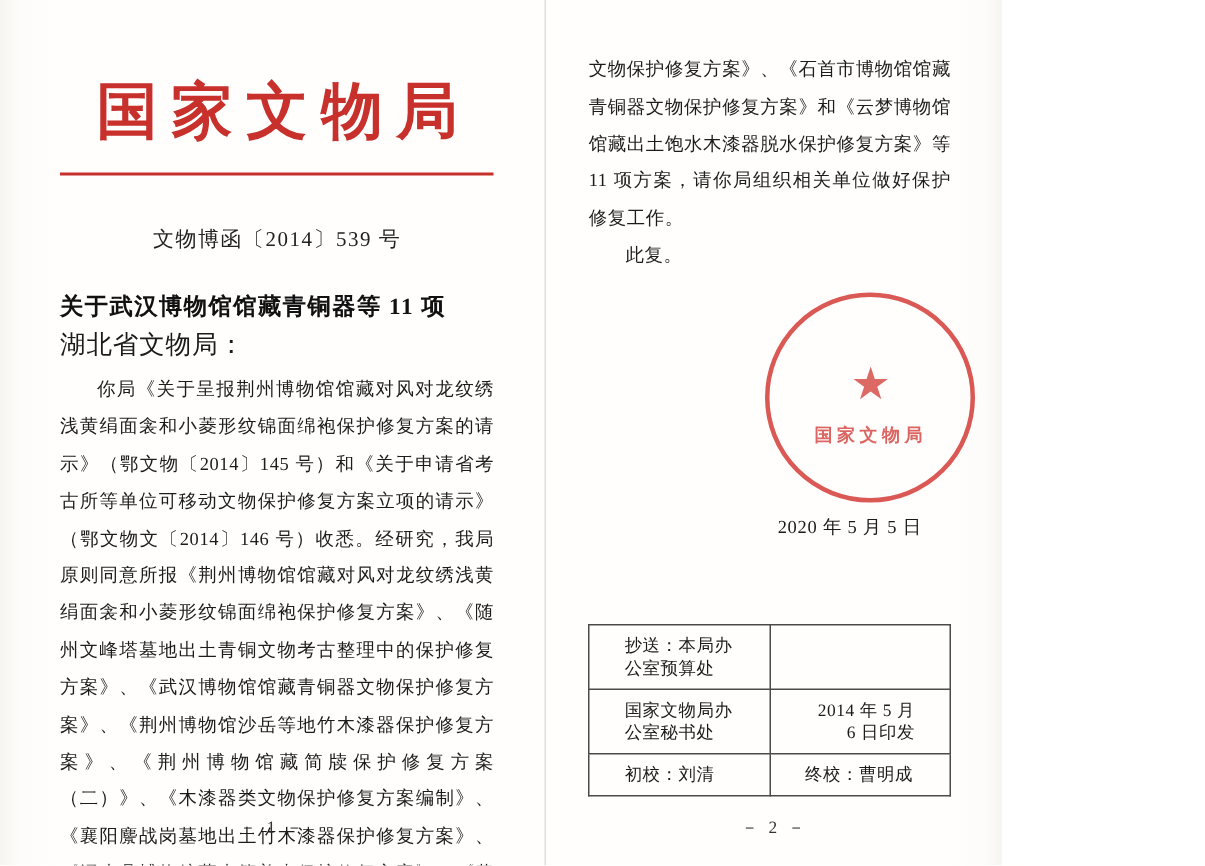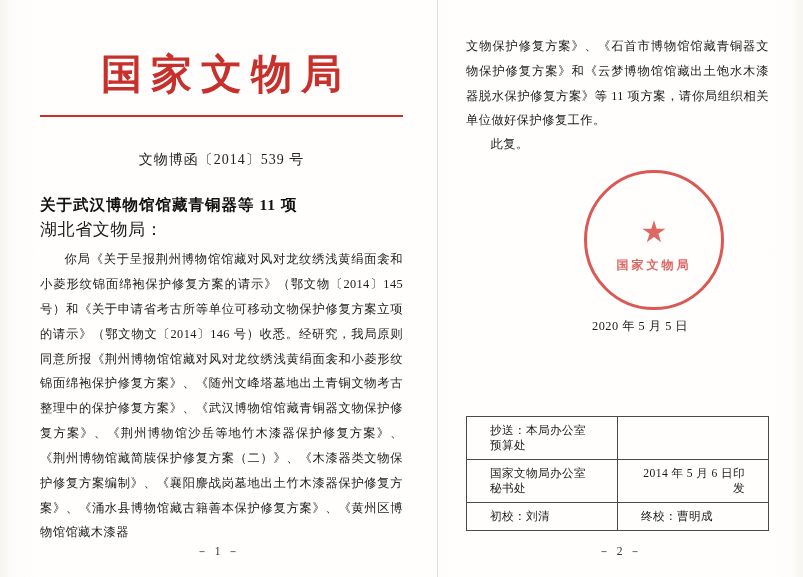--- a/index.html
+++ b/index.html
@@ -9,21 +9,21 @@
   }
   body {
     width: 803px;
     height: 577px;
     font-family: "Liberation Serif", "DejaVu Serif", serif;
     color: #1a1a1a;
     overflow: hidden;
   }
   .doc {
     position: relative;
-    width: 803px;
+    width: 668px;
     height: 577px;
     background: #fdfdfb;
     display: flex;
   }
   .page {
     position: relative;
     box-sizing: border-box;
     height: 577px;
     background: #fffefc;
   }
@@ -109,21 +109,20 @@
     line-height: 2.02;
     text-align: justify;
     letter-spacing: 0.4px;
     color: #1c1c1c;
   }
   .r-body p { margin: 0; }
   .reply-line {
     margin-top: 16px;
     text-indent: 2em;
     font-size: 12.3px;
-    font-family: Liberation Mono, monospace;
   }
   .seal-zone {
     position: relative;
     height: 150px;
     margin-top: 10px;
   }
   .seal {
     position: absolute;
     left: 118px;
     top: 2px;

